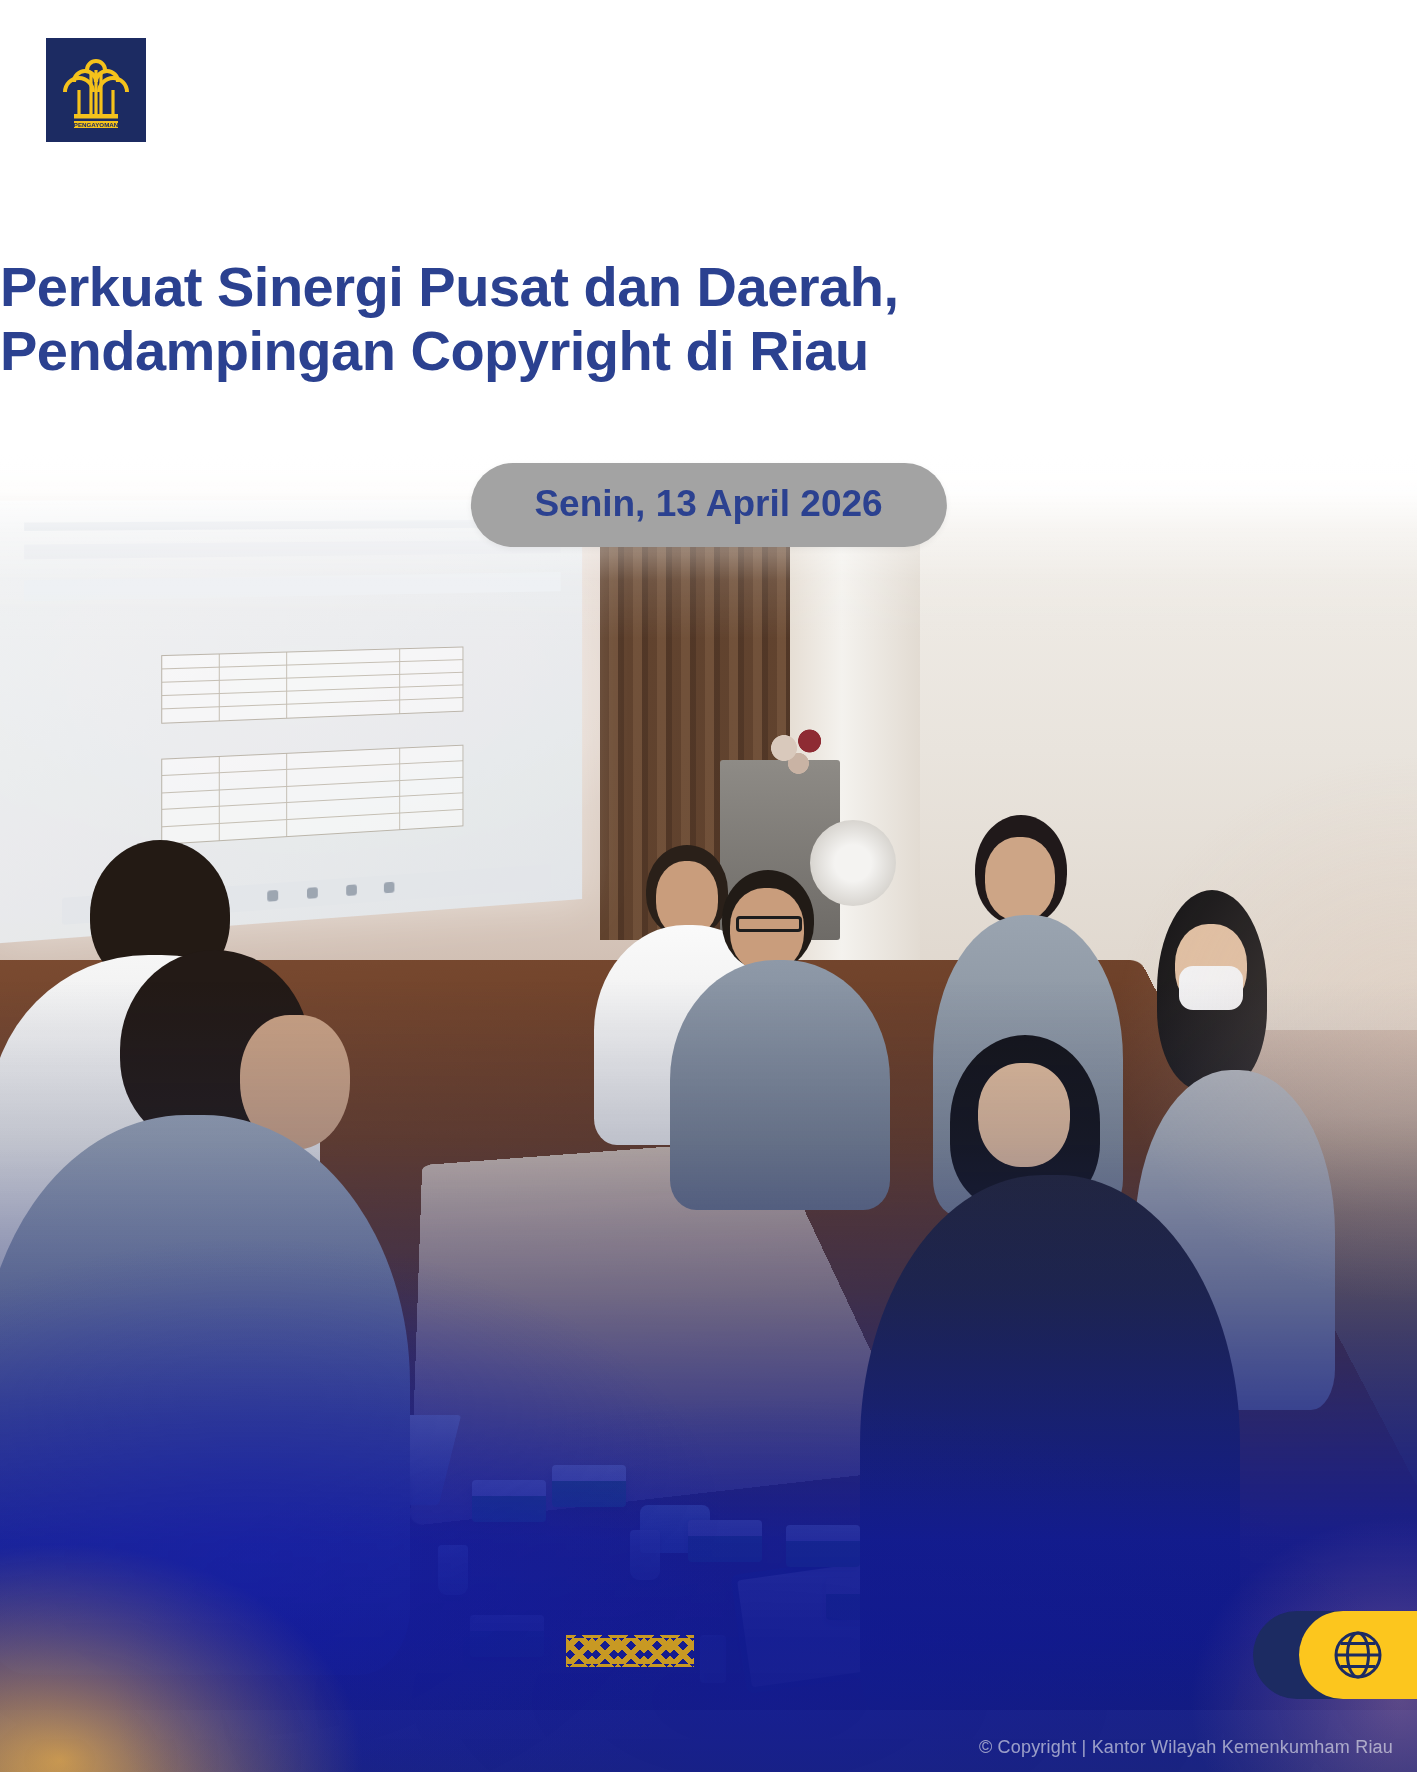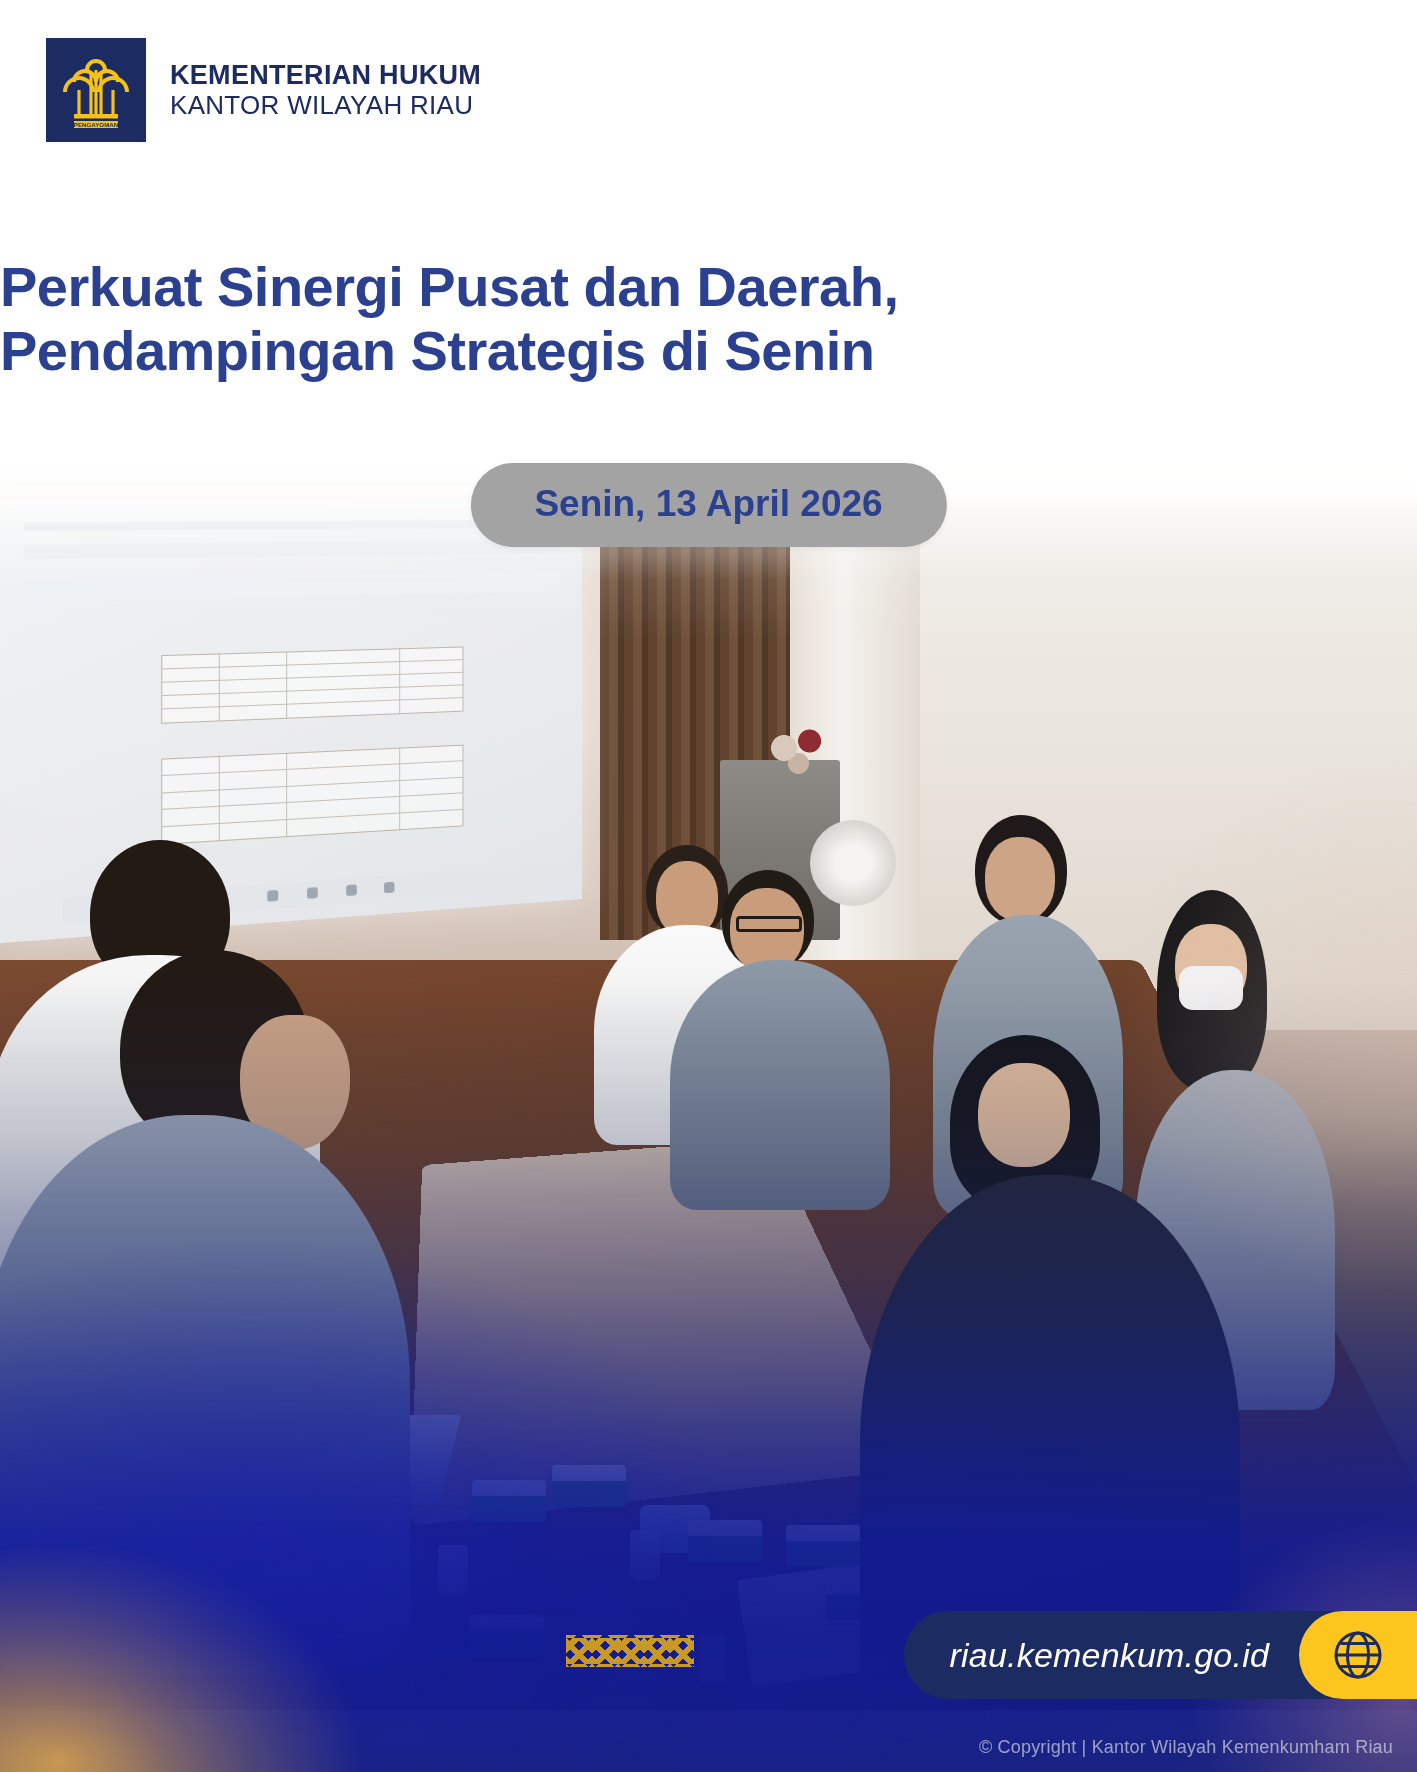--- a/index.html
+++ b/index.html
@@ -432,41 +432,36 @@
           <line x1="39" y1="22" x2="39" y2="68"></line>
           <line x1="44" y1="26" x2="44" y2="68"></line>
           <line x1="22" y1="42" x2="22" y2="68"></line>
           <line x1="56" y1="42" x2="56" y2="68"></line>
         </g>
         <rect x="17" y="66" width="44" height="4.5" fill="#f5c21b"></rect>
         <rect x="17" y="73" width="44" height="7" fill="#f5c21b"></rect>
         <text x="39" y="79" font-family="'Liberation Sans',sans-serif" font-size="6.2" font-weight="bold" fill="#1c2b62" text-anchor="middle">PENGAYOMAN</text>
       </svg>
     </div>
-    <div class="brand">
-      <div class="brand-line1">KEMENTERIAN HUKUM</div>
-      <div class="brand-line2">KANTOR WILAYAH RIAU</div>
-    </div>
   </div>
 
   <div class="title-wrap">
     <h1 class="title">
       <span class="ln">Perkuat Sinergi Pusat dan Daerah,</span>
-      <span class="ln">Pendampingan Strategis di Senin</span>
+      <span class="ln">Pendampingan Copyright di Riau</span>
     </h1>
   </div>
 
   <div class="date-badge">Senin, 13 April 2026</div>
 
   <div class="footer">
 
     <div class="ornament"></div>
 
     <div class="url-pill">
-      <span class="url-text">riau.kemenkum.go.id</span>
       <span class="globe-cap">
         <svg width="58" height="58" viewBox="0 0 58 58" aria-hidden="true">
           <g fill="none" stroke="#1c2b62" stroke-width="3">
             <circle cx="29" cy="29" r="22"></circle>
             <ellipse cx="29" cy="29" rx="10.5" ry="22"></ellipse>
             <line x1="7" y1="29" x2="51" y2="29"></line>
             <line x1="11.5" y1="17.5" x2="46.5" y2="17.5"></line>
             <line x1="11.5" y1="40.5" x2="46.5" y2="40.5"></line>
           </g>
         </svg>

